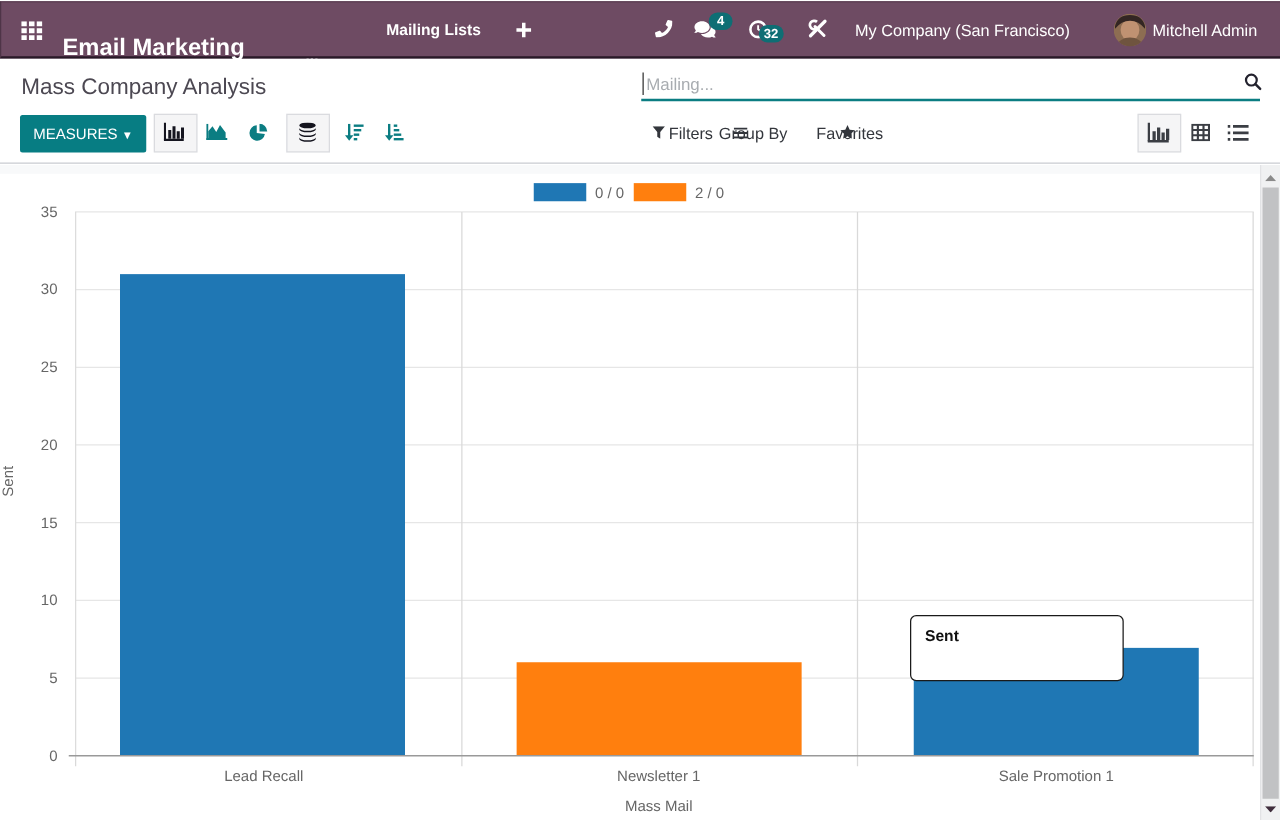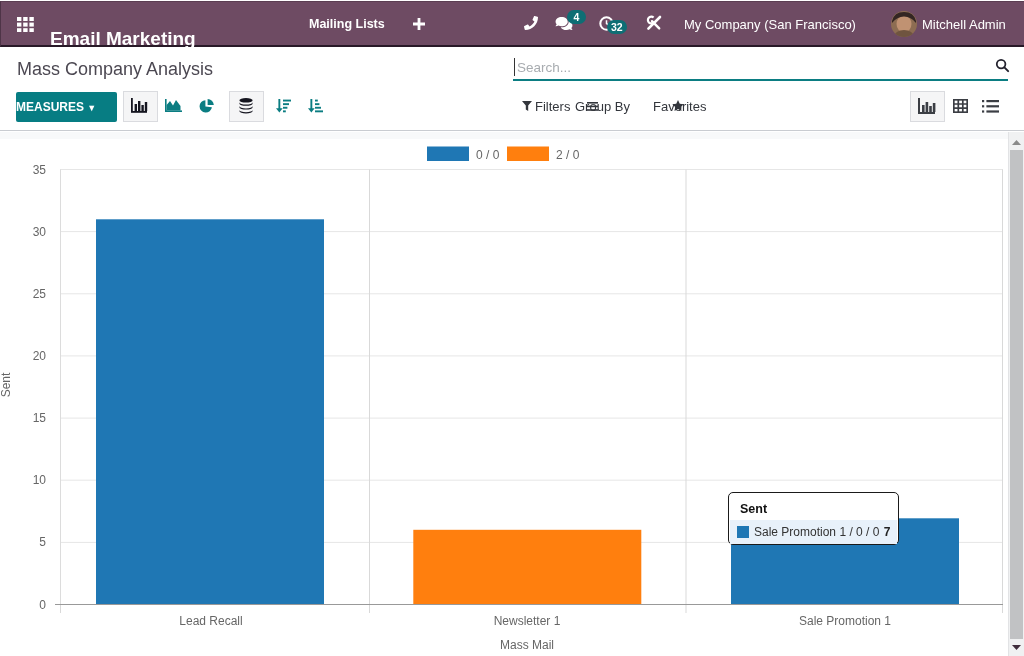--- a/index.html
+++ b/index.html
@@ -17,21 +17,21 @@
     border-bottom:1px solid #c9ccd1; }
   #striplight { position:absolute; left:0; top:131.5px; width:1024px; height:7px; background:#f8f9fa; }
   h1 { position:absolute; left:17px; top:59px; font-size:18px; font-weight:400; color:#4c4852; }
   
   #search { position:absolute; left:513px; top:56px; width:495px; height:25px;
     border-bottom:2px solid #0b7d82; }
   #search .ph { position:absolute; left:4px; top:4px; font-size:13.5px; color:#a8acb0; }
   #search .caret { position:absolute; left:1px; top:2px; width:1px; height:18px; background:#333; }
   
   #measures { position:absolute; left:16px; top:91.5px; width:101px; height:30px; background:#077d83;
-    color:#fff; font-size:12px; font-weight:bold; text-align:left; line-height:30px; border-radius:2px;}
+    color:#fff; font-size:12px; font-weight:normal; text-align:center; line-height:30px; border-radius:2px;}
   .iconbox { position:absolute; top:90.5px; width:35px; height:31.5px; background:#f5f5f6;
     border:1px solid #dadbdf; }
   .facet { position:absolute; top:99px; font-size:13px; color:#33363c; font-weight:500;}
   
   #tooltip { position:absolute; left:728px; top:492px; width:171px; height:53px; background:#fff;
     border:1.5px solid #1a1a1a; border-radius:5px; z-index:5;}
   #tooltip .tt-title { position:absolute; left:11px; top:9px; font-size:12.5px; font-weight:bold; color:#111;}
   #tooltip .tt-row { position:absolute; left:0.5px; top:26.5px; width:167px; height:24px; background:#e8f1fa; }
   #tooltip .tt-sq { position:absolute; left:7px; top:6px; width:12px; height:12px; background:#1f77b4; }
   #tooltip .tt-txt { position:absolute; left:24.5px; top:5px; font-size:12px; color:#333; }
@@ -102,21 +102,21 @@
       <ellipse cx="13" cy="25.5" rx="10" ry="6.5" fill="#6f543f"></ellipse>
     </g>
   </svg>
   <div class="navtxt" style="left:921px;">Mitchell Admin</div>
 </div>
 
 <div id="crumbrow"></div>
 <h1>Mass Company Analysis</h1>
 <div id="search">
   <div class="caret"></div>
-  <div class="ph">Search...</div>
+  <div class="ph">Mailing...</div>
   <svg class="abs" style="left:482px;top:2px" width="15" height="15" viewBox="0 0 16 16">
     <circle cx="6.5" cy="6.5" r="4.6" fill="none" stroke="#23222e" stroke-width="1.9"></circle>
     <path d="M10 10l4 4" stroke="#23222e" stroke-width="2.1" stroke-linecap="round"></path>
   </svg>
 </div>
 
 <div id="ctrlrow"></div>
 <div id="measures">MEASURES <span style="font-size:9px;">▼</span></div>
 
 <div class="iconbox" style="left:123px;"></div>
@@ -271,25 +271,20 @@
     <text x="211" y="625">Lead Recall</text>
     <text x="527" y="625">Newsletter 1</text>
     <text x="845" y="625">Sale Promotion 1</text>
     <text x="527" y="649">Mass Mail</text>
   </g>
   <text x="10" y="385" font-size="12" fill="#666" text-anchor="middle" transform="rotate(-90 10 385)">Sent</text>
 </svg>
 
 <div id="tooltip">
   <div class="tt-title">Sent</div>
-  <div class="tt-row">
-    <div class="tt-sq"></div>
-    <div class="tt-txt">Sale Promotion 1 / 0 / 0</div>
-    <div class="tt-val">7</div>
-  </div>
 </div>
 
 <div id="sb-track"></div>
 <div id="sb-thumb"></div>
 <svg class="abs" style="left:1011.5px;top:140px;z-index:2" width="9" height="5" viewBox="0 0 9 5">
   <path fill="#8a8a8a" d="M4.5 0 L9 5 L0 5 Z"></path>
 </svg>
 <svg class="abs" style="left:1011.5px;top:645px;z-index:2" width="9" height="5" viewBox="0 0 9 5">
   <path fill="#3f2d3c" d="M0 0 L9 0 L4.5 5 Z"></path>
 </svg>

